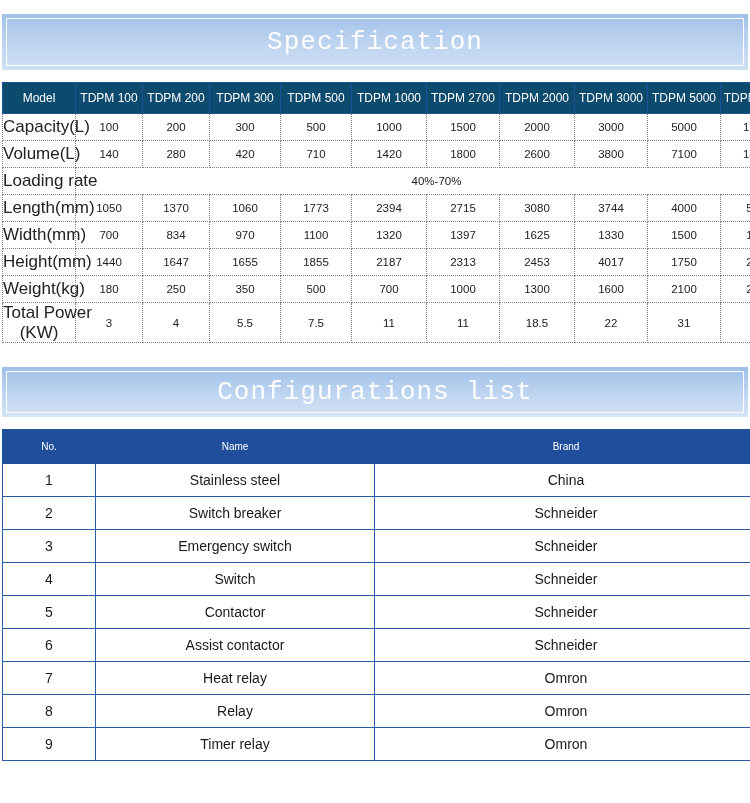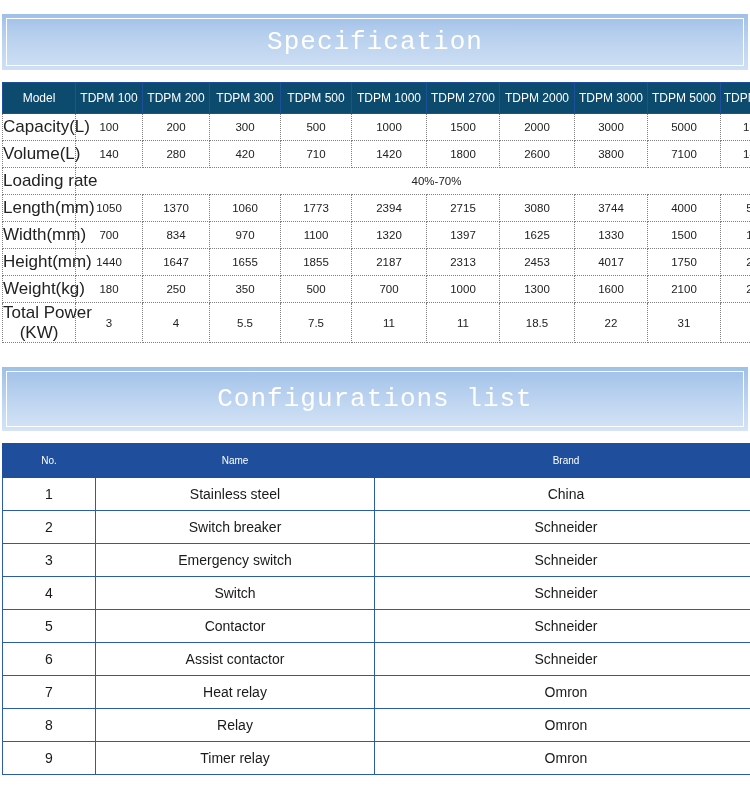--- a/index.html
+++ b/index.html
@@ -43,21 +43,21 @@
   }
   .banner-title {
     font-family: Liberation Mono, monospace;
     font-size: 26px;
     color: #ffffff;
     letter-spacing: 1px;
   }
 
   .banner2 {
     margin: 0 2px;
-    height: 64px;
+    height: 50px;
     background: linear-gradient(to bottom, #9fc0e8 0%, #bcd3f0 50%, #d5e4f6 100%);
     display: flex;
     align-items: flex-start;
     justify-content: center;
     padding: 4px;
     box-sizing: border-box;
   }
 
   .spacer-top { height: 14px; }
   .spacer-mid { height: 24px; }

